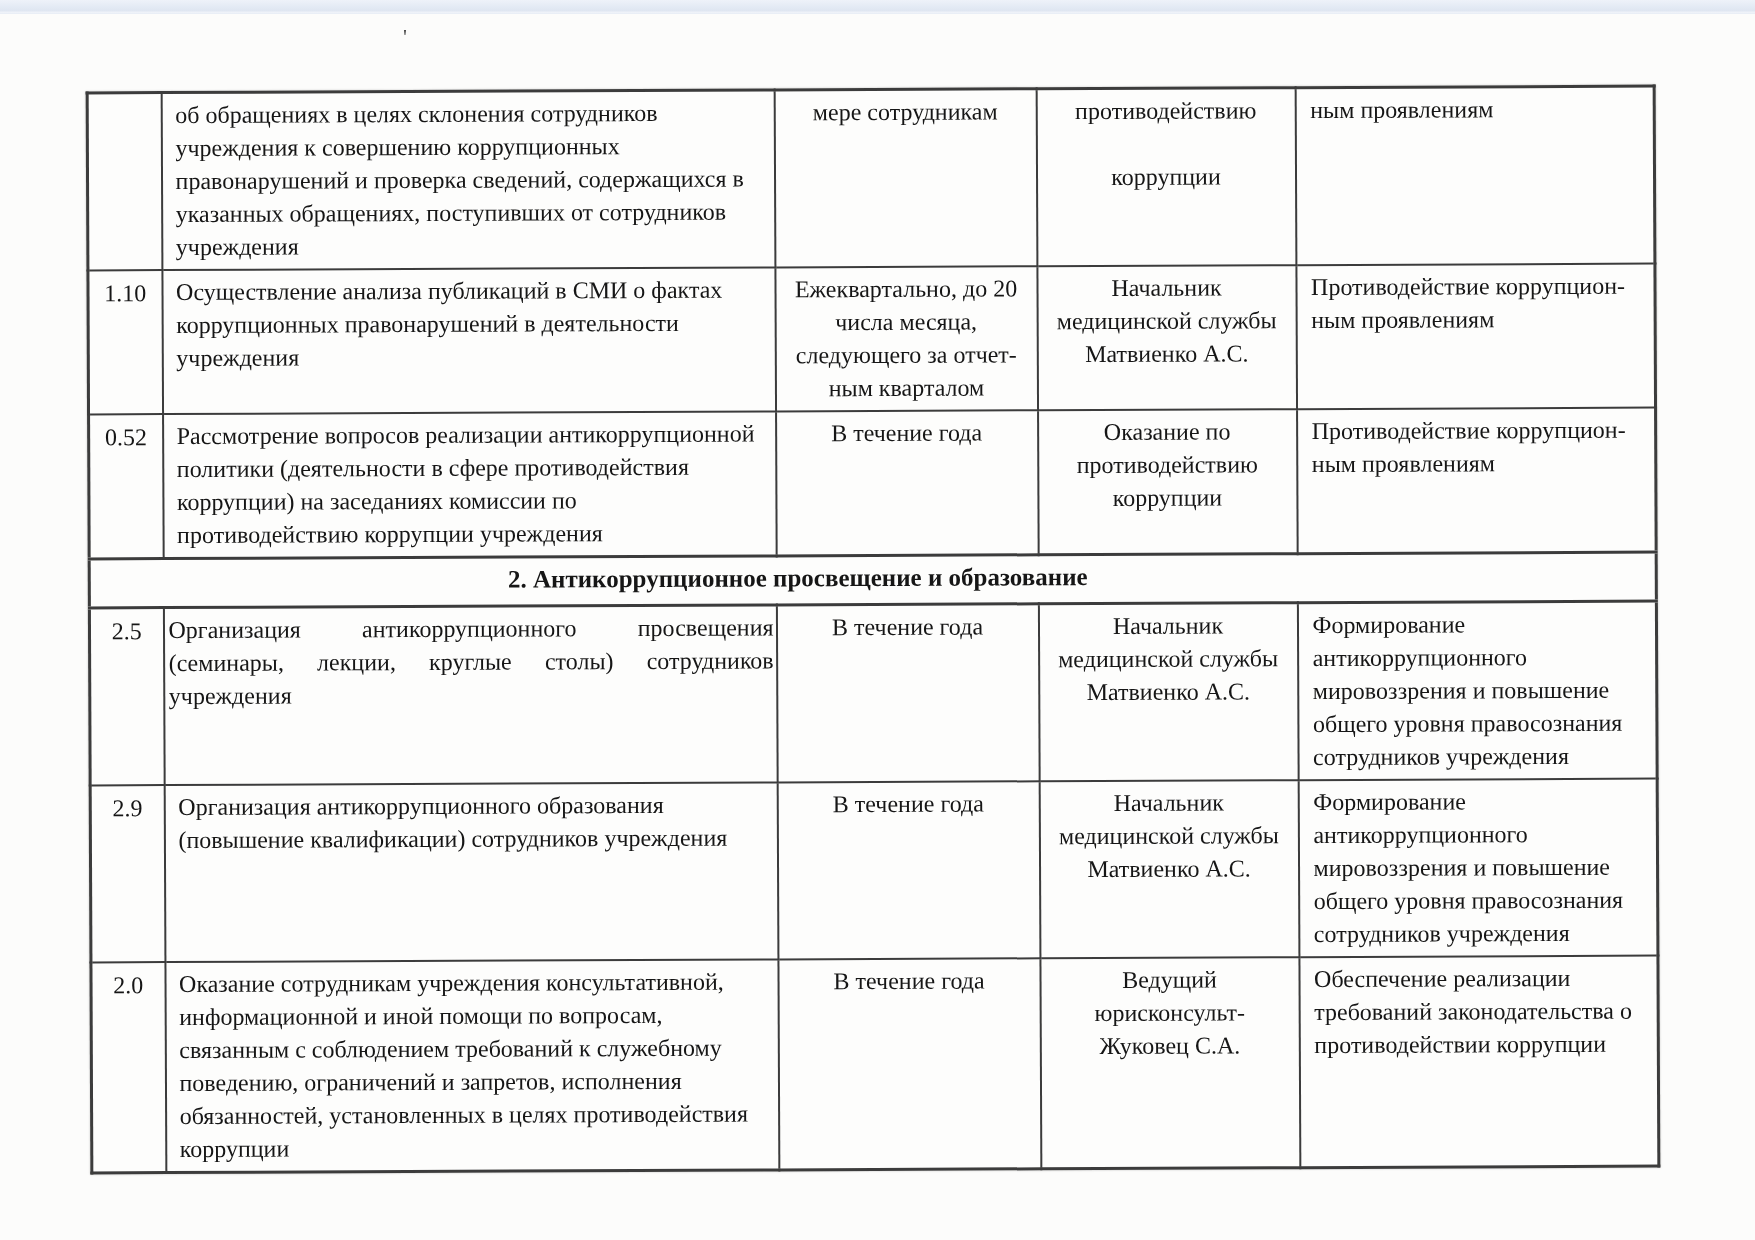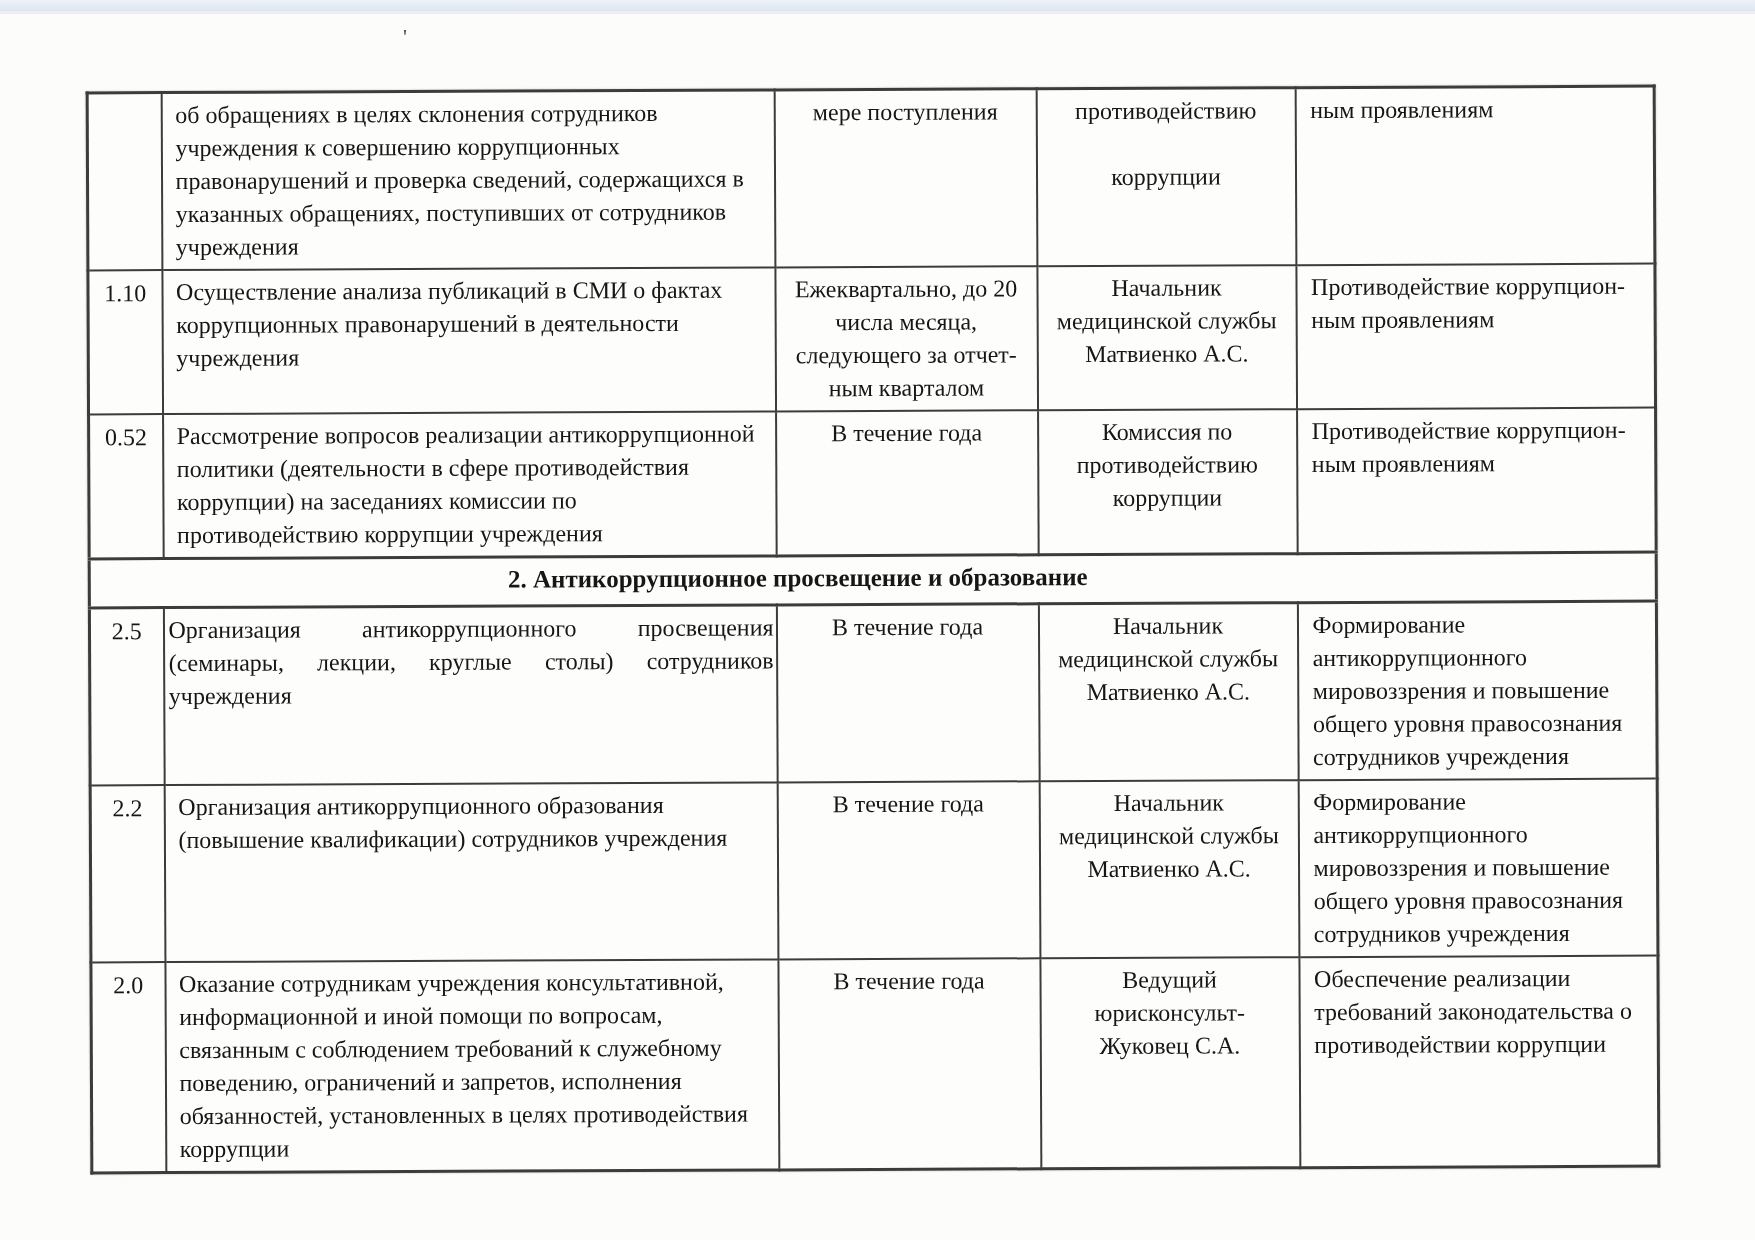--- a/index.html
+++ b/index.html
@@ -105,21 +105,21 @@
       </colgroup>
 
       <tbody>
           <tr class="rA">
         <td class="num"></td>
         <td class="desc">об обращениях в целях склонения сотрудников
 учреждения к совершению коррупционных
 правонарушений и проверка сведений, содержащихся в
 указанных обращениях, поступивших от сотрудников
 учреждения</td>
-        <td class="timing">мере поступления</td>
+        <td class="timing">мере сотрудникам</td>
         <td class="resp">противодействию
 
 коррупции</td>
         <td class="result">ным проявлениям</td>
       </tr>
 
       <tr class="r110">
         <td class="num">1.10</td>
         <td class="desc">Осуществление анализа публикаций в СМИ о фактах
 коррупционных правонарушений в деятельности
@@ -135,21 +135,21 @@
 ным проявлениям</td>
       </tr>
 
       <tr class="r111">
         <td class="num">0.52</td>
         <td class="desc">Рассмотрение вопросов реализации антикоррупционной
 политики (деятельности в сфере противодействия
 коррупции) на заседаниях комиссии по
 противодействию коррупции учреждения</td>
         <td class="timing">В течение года</td>
-        <td class="resp">Комиссия по
+        <td class="resp">Оказание по
 противодействию
 коррупции</td>
         <td class="result">Противодействие коррупцион-
 ным проявлениям</td>
       </tr>
 
       <tr class="rsec">
         <td colspan="5">2. Антикоррупционное просвещение и образование</td>
       </tr>
 
@@ -163,21 +163,21 @@
 медицинской службы
 Матвиенко А.С.</td>
         <td class="result">Формирование
 антикоррупционного
 мировоззрения и повышение
 общего уровня правосознания
 сотрудников учреждения</td>
       </tr>
 
       <tr class="r22">
-        <td class="num">2.2</td>
+        <td class="num">2.9</td>
         <td class="desc">Организация антикоррупционного образования
 (повышение квалификации) сотрудников учреждения</td>
         <td class="timing">В течение года</td>
         <td class="resp">Начальник
 медицинской службы
 Матвиенко А.С.</td>
         <td class="result">Формирование
 антикоррупционного
 мировоззрения и повышение
 общего уровня правосознания

